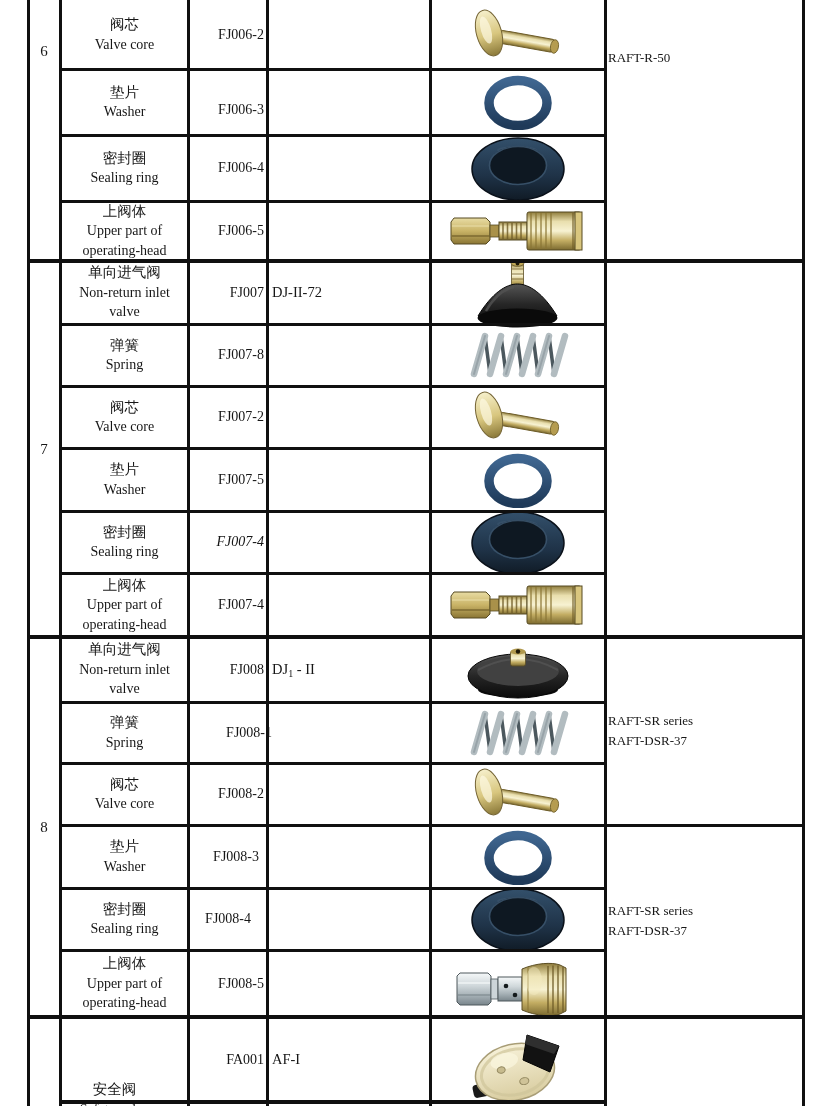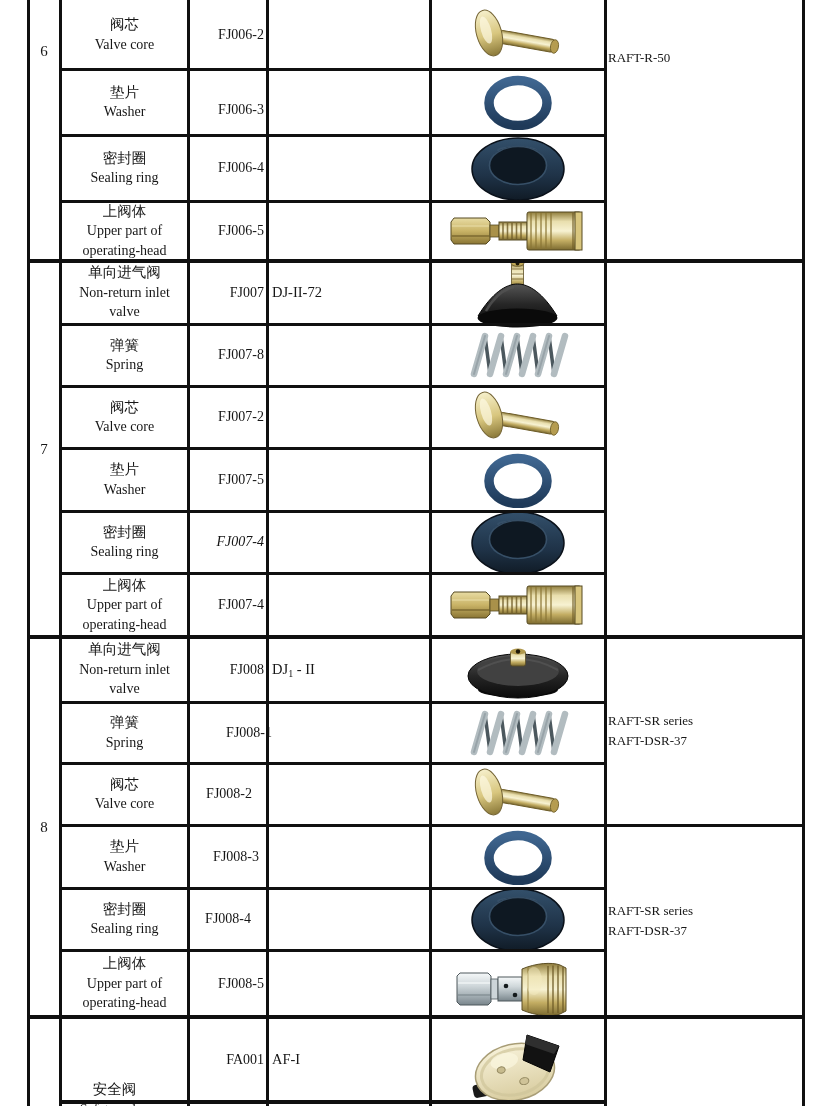--- a/index.html
+++ b/index.html
@@ -265,21 +265,21 @@
       <div>Spring</div>
     </div>
     <div class="cellText code" style="left: 192px; top: 722.5px; width: 72px; margin-left: 8px;">FJ008-1</div>
     <svg class="part-img" width="108" height="54" viewBox="0 0 108 54" style="left: 463.5px; top: 705.5px;">
       <use href="#sym-spring"></use>
     </svg>
     <div class="cellText name" style="left: 61px; top: 774.5px; width: 127px;">
       <div class="cn">阀芯</div>
       <div>Valve core</div>
     </div>
-    <div class="cellText code" style="left: 180px; top: 784px; width: 72px;">FJ008-2</div>
+    <div class="cellText code" style="left: 192px; top: 784px; width: 72px;">FJ008-2</div>
     <svg class="part-img" width="100" height="58" viewBox="0 0 100 58" style="left: 467.5px; top: 765px;">
       <use href="#sym-valve-core"></use>
     </svg>
     <div class="cellText name" style="left: 61px; top: 837px; width: 127px;">
       <div class="cn">垫片</div>
       <div>Washer</div>
     </div>
     <div class="cellText code" style="left: 187px; top: 846.5px; width: 72px;">FJ008-3</div>
     <svg class="part-img" width="76" height="56" viewBox="0 0 76 56" style="left: 479.5px; top: 828.5px;">
       <use href="#sym-o-ring-washer"></use>

